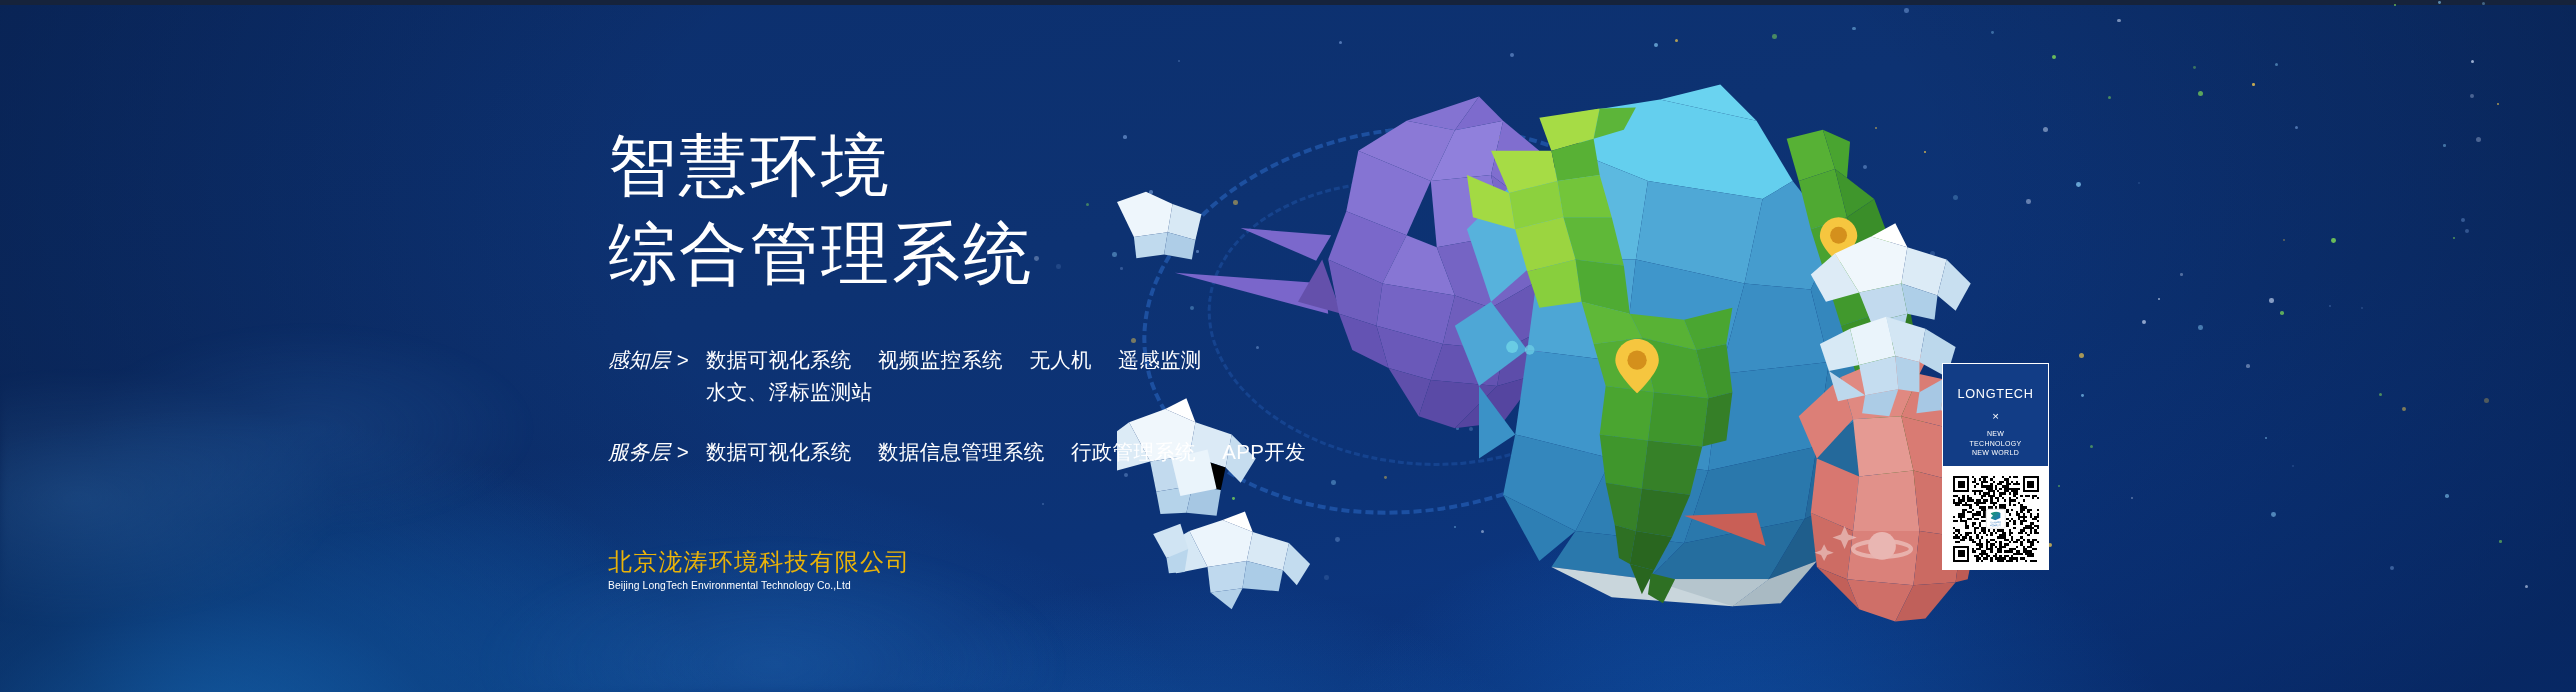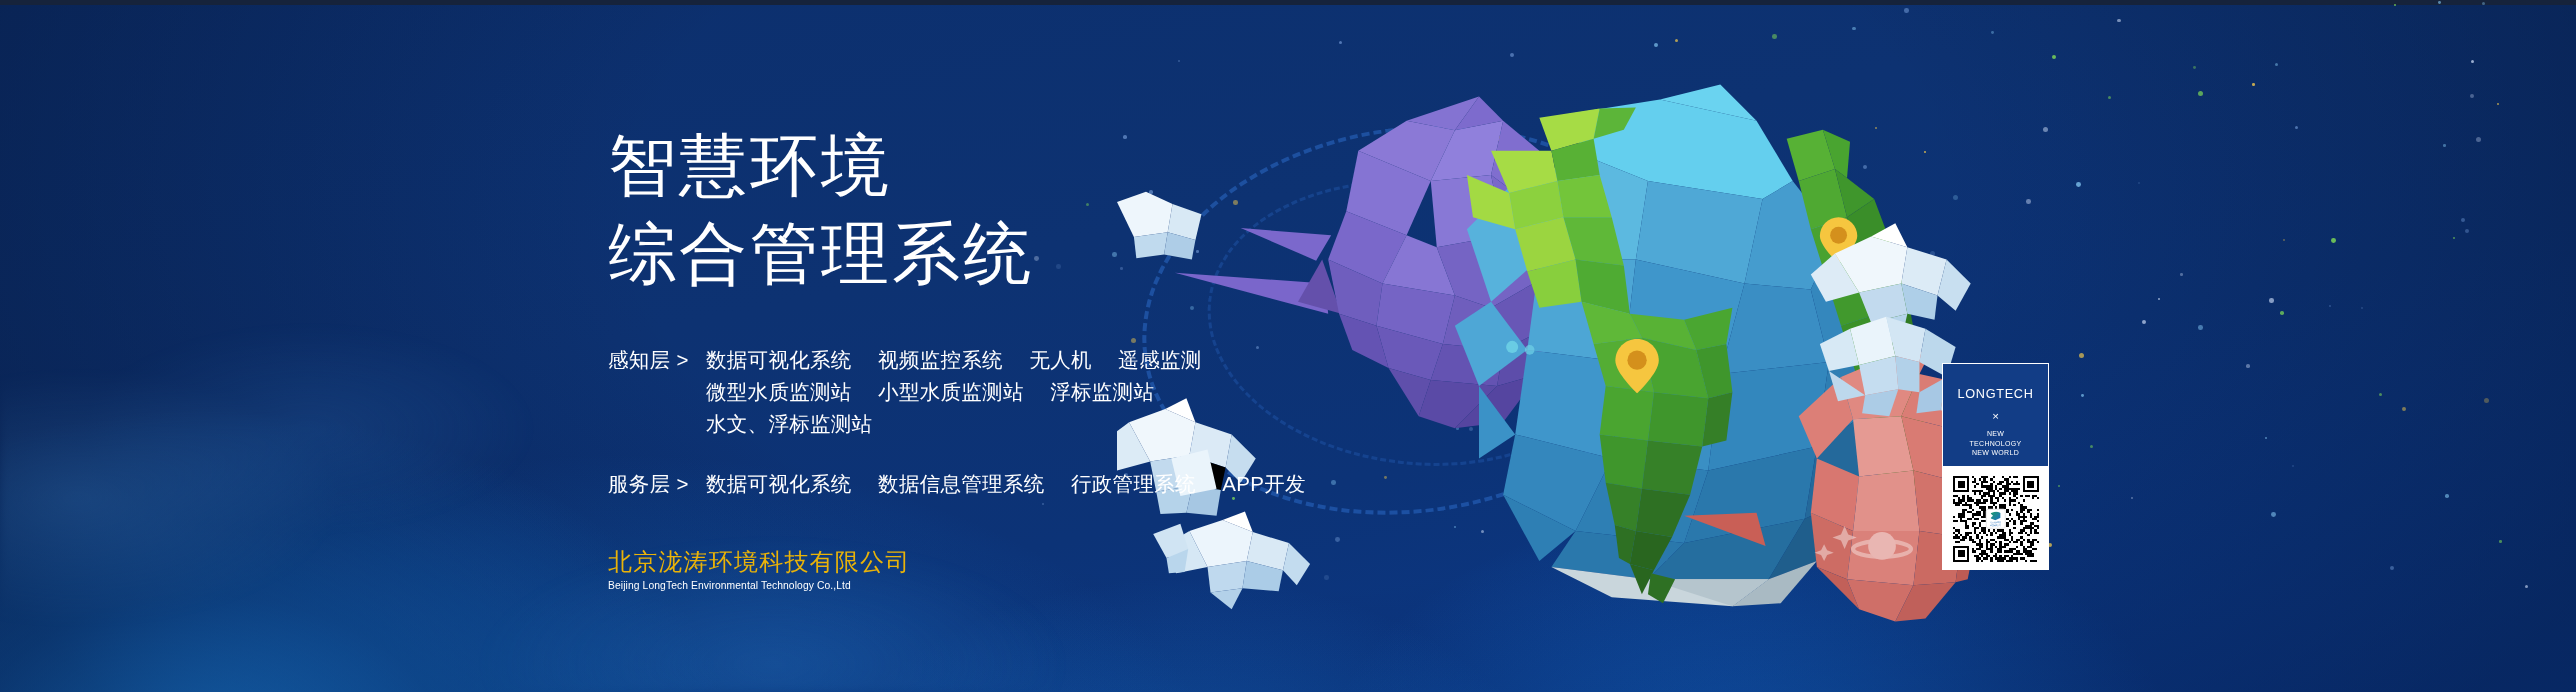--- a/index.html
+++ b/index.html
@@ -88,20 +88,21 @@
     display: flex;
     align-items: flex-start;
     color: #ffffff;
     font-size: 20.5px;
     line-height: 1.56;
     letter-spacing: 0.3px;
   }
   .layer-label {
     min-width: 98px;
     white-space: nowrap;
+    font-style: italic;
   }
   .layer-items { display: flex; flex-direction: column; }
   .layer-line { white-space: nowrap; }
   .layer-line .chip { margin-right: 20.5px; }
   .layer-line .chip:last-child { margin-right: 0; }
   .layers-gap { height: 28px; }
 
   .company {
     position: absolute;
     left: 608px;
@@ -572,25 +573,20 @@
       <div class="layer-row">
         <div class="layer-label">感知层 &gt;</div>
         <div class="layer-items">
           <div class="layer-line">
             <span class="chip">数据可视化系统</span>
             <span class="chip">视频监控系统</span>
             <span class="chip">无人机</span>
             <span class="chip">遥感监测</span>
           </div>
           <div class="layer-line">
-            <span class="chip">微型水质监测站</span>
-            <span class="chip">小型水质监测站</span>
-            <span class="chip">浮标监测站</span>
-          </div>
-          <div class="layer-line">
             <span class="chip">水文、浮标监测站</span>
           </div>
         </div>
       </div>
 
       <div class="layers-gap"></div>
 
       <div class="layer-row">
         <div class="layer-label">服务层 &gt;</div>
         <div class="layer-items">

